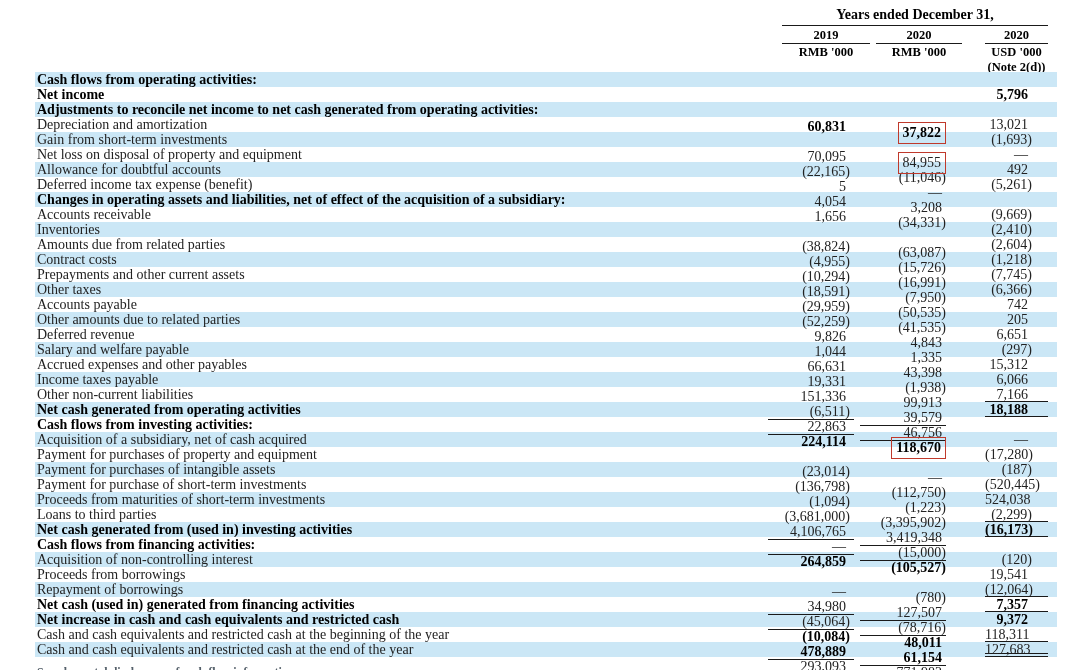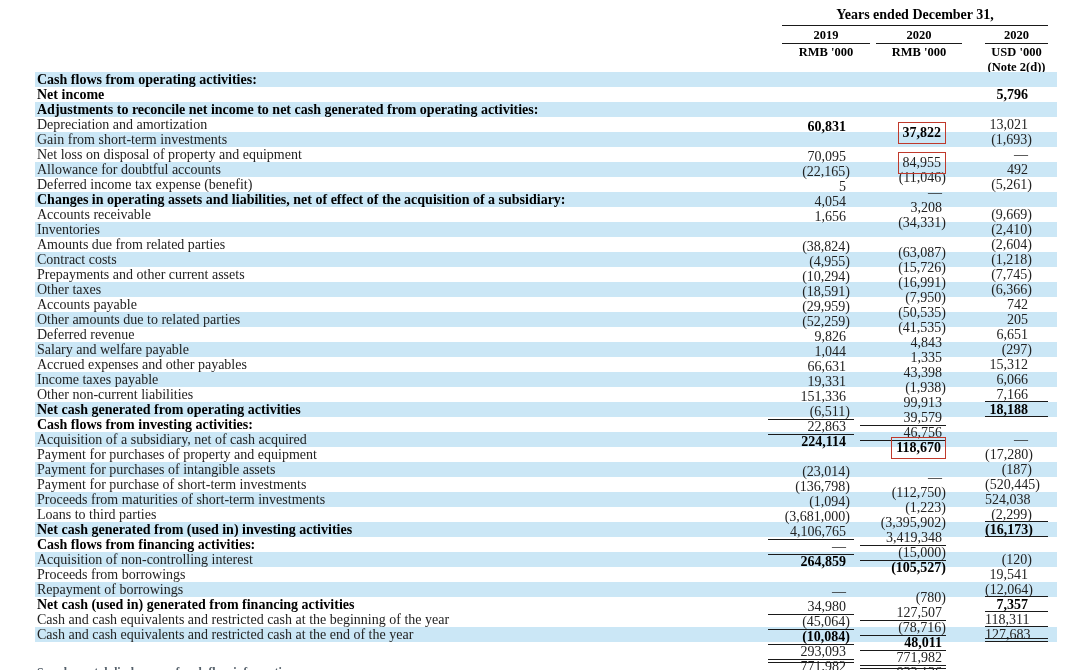--- a/index.html
+++ b/index.html
@@ -277,20 +277,26 @@
       <div class="val c1 neg"><span>(45,064)</span></div>
       <div class="val c2 neg"><span>(78,716)</span></div>
       <div class="val c3 neg"><span>(12,064)</span></div>
     </div>
     <div class="row bold u1">
       <div class="lab">Net cash (used in) generated from financing activities</div>
       <div class="val c1 neg"><span>(10,084)</span></div>
       <div class="val c2"><span>48,011</span></div>
       <div class="val c3"><span>7,357</span></div>
     </div>
+    <div class="row shade bold">
+      <div class="lab">Net increase in cash and cash equivalents and restricted cash</div>
+      <div class="val c1"><span>478,889</span></div>
+      <div class="val c2"><span>61,154</span></div>
+      <div class="val c3"><span>9,372</span></div>
+    </div>
     <div class="row u1">
       <div class="lab">Cash and cash equivalents and restricted cash at the beginning of the year</div>
       <div class="val c1"><span>293,093</span></div>
       <div class="val c2"><span>771,982</span></div>
       <div class="val c3"><span>118,311</span></div>
     </div>
     <div class="row shade u2">
       <div class="lab">Cash and cash equivalents and restricted cash at the end of the year</div>
       <div class="val c1"><span>771,982</span></div>
       <div class="val c2"><span>833,136</span></div>

